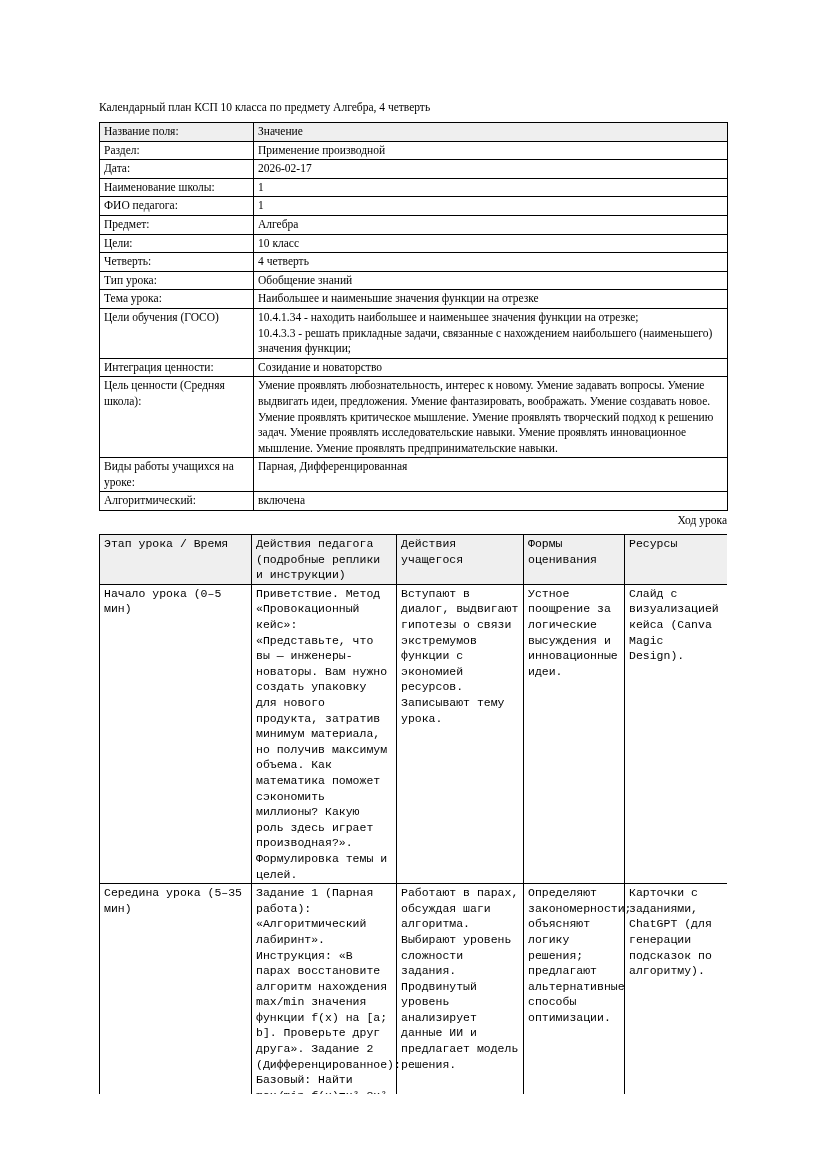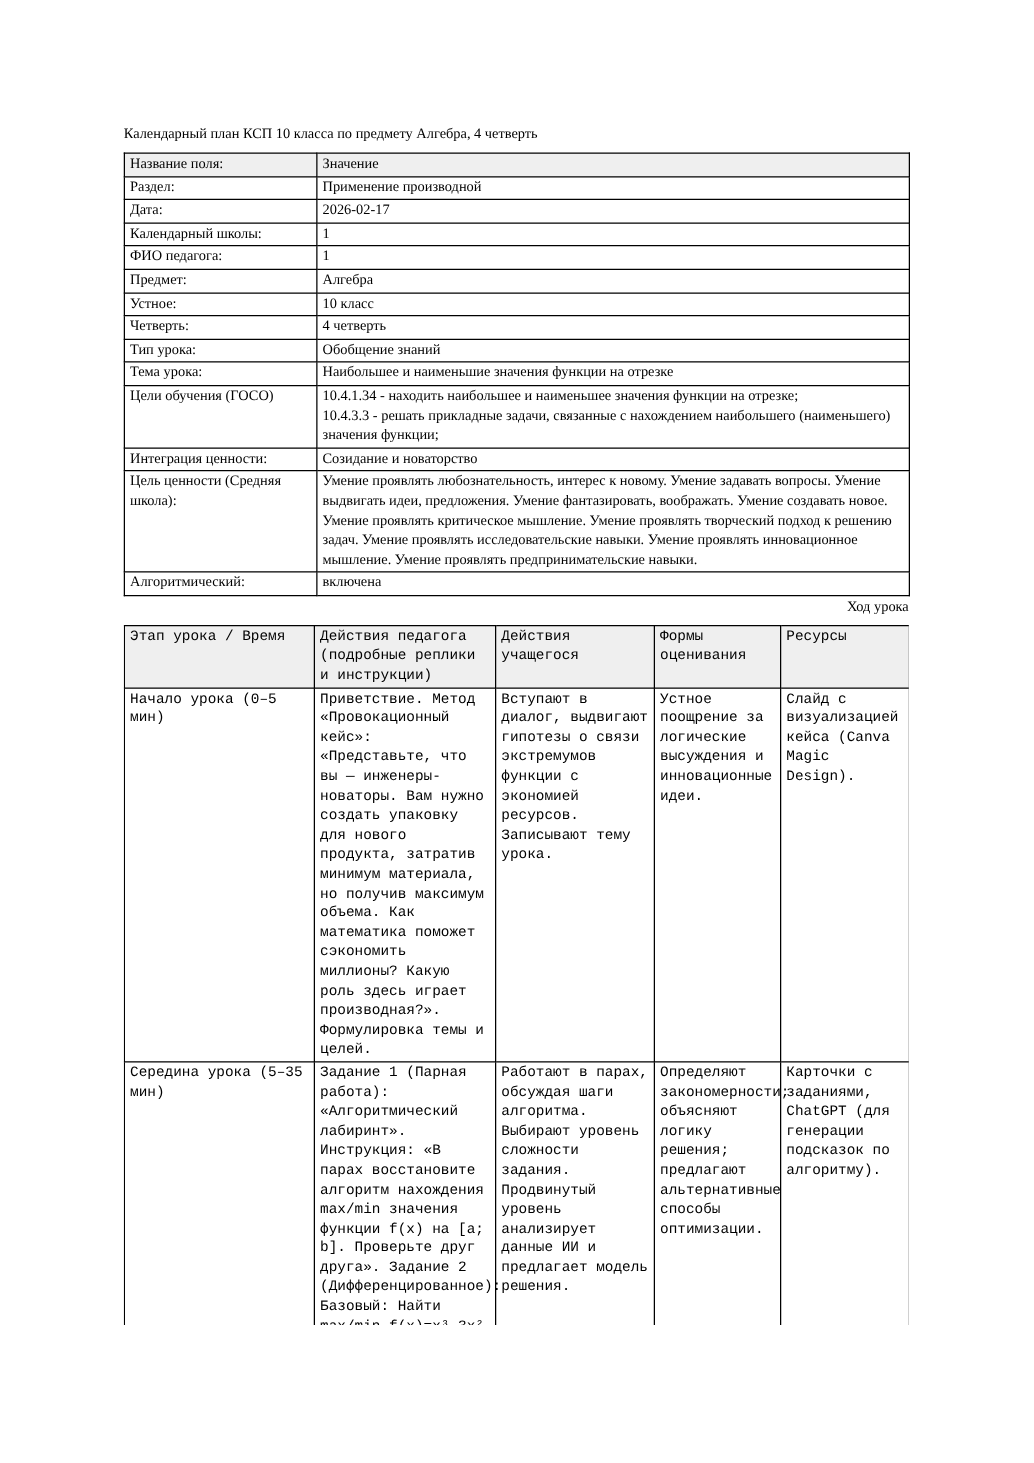--- a/index.html
+++ b/index.html
@@ -87,33 +87,33 @@
       </tr>
       <tr>
         <td>Раздел:</td>
         <td>Применение производной</td>
       </tr>
       <tr>
         <td>Дата:</td>
         <td>2026-02-17</td>
       </tr>
       <tr>
-        <td>Календарный школы:</td>
+        <td>Наименование школы:</td>
         <td>1</td>
       </tr>
       <tr>
         <td>ФИО педагога:</td>
         <td>1</td>
       </tr>
       <tr>
         <td>Предмет:</td>
         <td>Алгебра</td>
       </tr>
       <tr>
-        <td>Устное:</td>
+        <td>Цели:</td>
         <td>10 класс</td>
       </tr>
       <tr>
         <td>Четверть:</td>
         <td>4 четверть</td>
       </tr>
       <tr>
         <td>Тип урока:</td>
         <td>Обобщение знаний</td>
       </tr>
@@ -128,20 +128,24 @@
           <span class="goso-line">10.4.3.3 - решать прикладные задачи, связанные с нахождением наибольшего (наименьшего) значения функции;</span>
         </td>
       </tr>
       <tr>
         <td>Интеграция ценности:</td>
         <td>Созидание и новаторство</td>
       </tr>
       <tr>
         <td>Цель ценности (Средняя школа):</td>
         <td>Умение проявлять любознательность, интерес к новому. Умение задавать вопросы. Умение выдвигать идеи, предложения. Умение фантазировать, воображать. Умение создавать новое. Умение проявлять критическое мышление. Умение проявлять творческий подход к решению задач. Умение проявлять исследовательские навыки. Умение проявлять инновационное мышление. Умение проявлять предпринимательские навыки.</td>
+      </tr>
+      <tr>
+        <td>Виды работы учащихся на уроке:</td>
+        <td>Парная, Дифференцированная</td>
       </tr>
       <tr>
         <td>Алгоритмический:</td>
         <td>включена</td>
       </tr>
     </tbody>
   </table>
 
   <div class="section-label">Ход урока</div>
 

